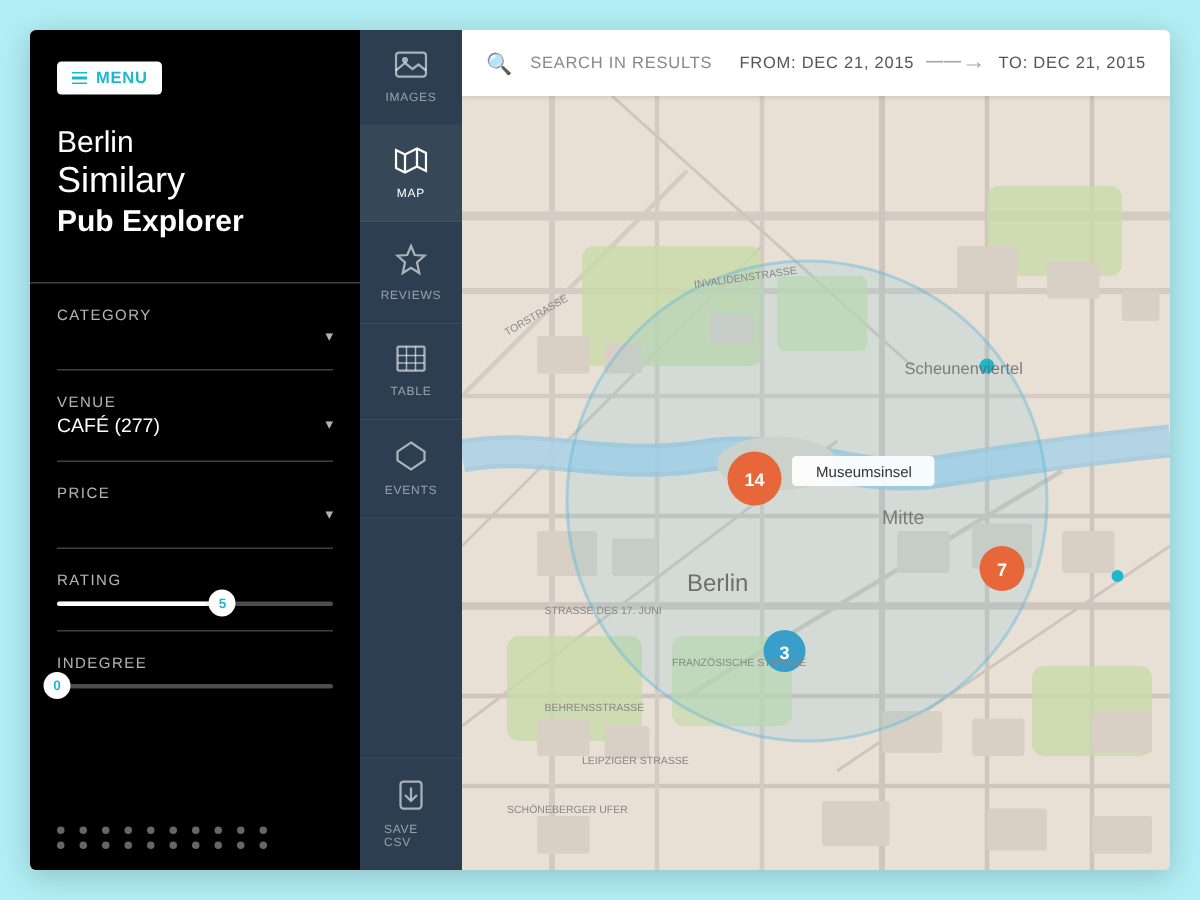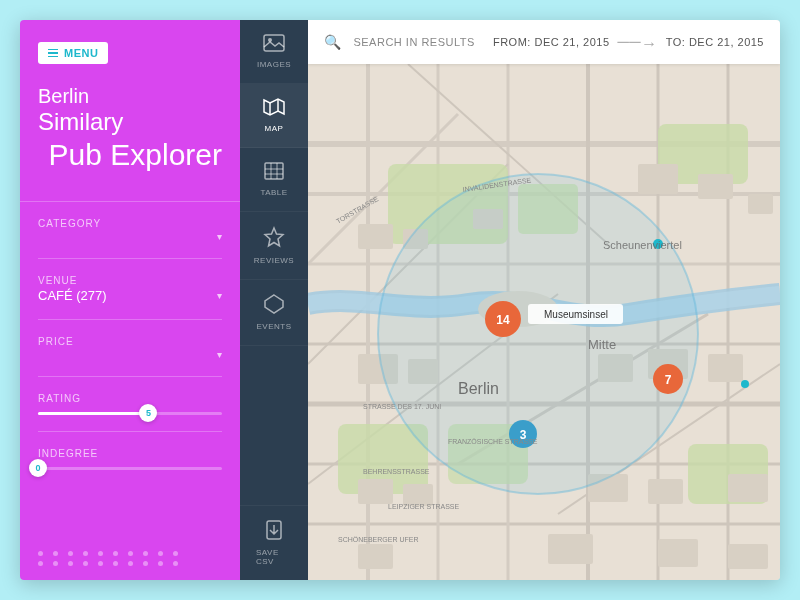--- a/index.html
+++ b/index.html
@@ -20,21 +20,21 @@
       display: flex;
       border-radius: 4px;
       overflow: hidden;
       box-shadow: 0 4px 20px rgba(0,0,0,0.2);
     }
 
     
     .sidebar {
       width: 220px;
       min-width: 220px;
-      background: #d946ef;
+      background: #000000;
       display: flex;
       flex-direction: column;
       padding: 0;
       position: relative;
       z-index: 10;
     }
 
     .sidebar-top {
       padding: 16px 18px 12px;
     }
@@ -76,24 +76,23 @@
       font-size: 20px;
       font-weight: 300;
       display: block;
     }
     .app-title .line2 {
       font-size: 24px;
       font-weight: 300;
       display: block;
     }
     .app-title .line3 {
-      font-size: 30px;
-      font-weight: 400;
+      font-size: 20px;
+      font-weight: 700;
       display: block;
-      text-align: right;
     }
 
     .divider {
       height: 1px;
       background: rgba(255,255,255,0.25);
       margin: 16px 0;
     }
 
     .filter-section {
       padding: 0 18px;
@@ -399,42 +398,42 @@
 
     <div class="nav-item active">
       <span class="nav-icon">
         <svg width="22" height="18" viewBox="0 0 22 18" fill="none">
           <polygon points="1,2 7,5 15,1 21,4 21,16 15,13 7,17 1,14" stroke="white" stroke-width="1.5" fill="none"></polygon>
           <line x1="7" y1="5" x2="7" y2="17" stroke="white" stroke-width="1.5"></line>
           <line x1="15" y1="1" x2="15" y2="13" stroke="white" stroke-width="1.5"></line>
         </svg>
       </span>
       <span>MAP</span>
+    </div>
+
+    <div class="nav-item">
+      <span class="nav-icon">
+        <svg width="22" height="22" viewBox="0 0 22 22" fill="none">
+          <polygon points="11,2 13.5,8 20,8.5 15,13 16.5,20 11,16.5 5.5,20 7,13 2,8.5 8.5,8" stroke="rgba(255,255,255,0.6)" stroke-width="1.5" fill="none"></polygon>
+        </svg>
+      </span>
+      <span>REVIEWS</span>
     </div>
 
     <div class="nav-item">
       <span class="nav-icon">
         <svg width="20" height="18" viewBox="0 0 20 18" fill="none">
           <rect x="1" y="1" width="18" height="16" rx="1" stroke="rgba(255,255,255,0.6)" stroke-width="1.5" fill="none"></rect>
           <line x1="1" y1="7" x2="19" y2="7" stroke="rgba(255,255,255,0.6)" stroke-width="1"></line>
           <line x1="1" y1="12" x2="19" y2="12" stroke="rgba(255,255,255,0.6)" stroke-width="1"></line>
           <line x1="7" y1="1" x2="7" y2="17" stroke="rgba(255,255,255,0.6)" stroke-width="1"></line>
           <line x1="13" y1="1" x2="13" y2="17" stroke="rgba(255,255,255,0.6)" stroke-width="1"></line>
         </svg>
       </span>
       <span>TABLE</span>
-    </div>
-
-    <div class="nav-item">
-      <span class="nav-icon">
-        <svg width="22" height="22" viewBox="0 0 22 22" fill="none">
-          <polygon points="11,2 13.5,8 20,8.5 15,13 16.5,20 11,16.5 5.5,20 7,13 2,8.5 8.5,8" stroke="rgba(255,255,255,0.6)" stroke-width="1.5" fill="none"></polygon>
-        </svg>
-      </span>
-      <span>REVIEWS</span>
     </div>
 
     <div class="nav-item">
       <span class="nav-icon">
         <svg width="20" height="20" viewBox="0 0 20 20" fill="none">
           <polygon points="10,1 19,7 19,13 10,19 1,13 1,7" stroke="rgba(255,255,255,0.6)" stroke-width="1.5" fill="none"></polygon>
         </svg>
       </span>
       <span>EVENTS</span>
     </div>

